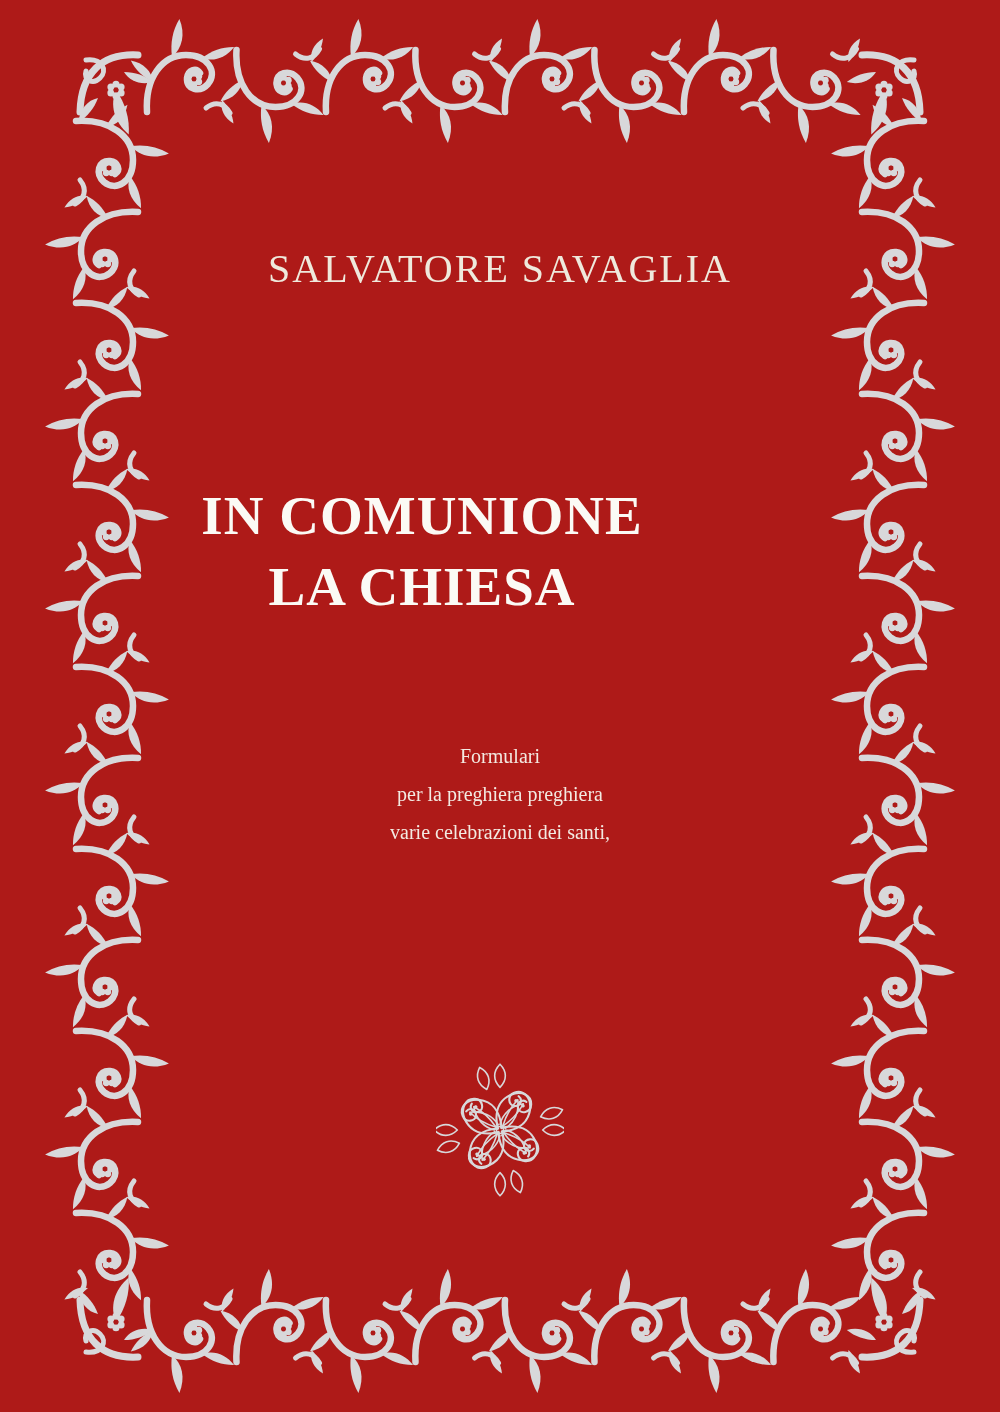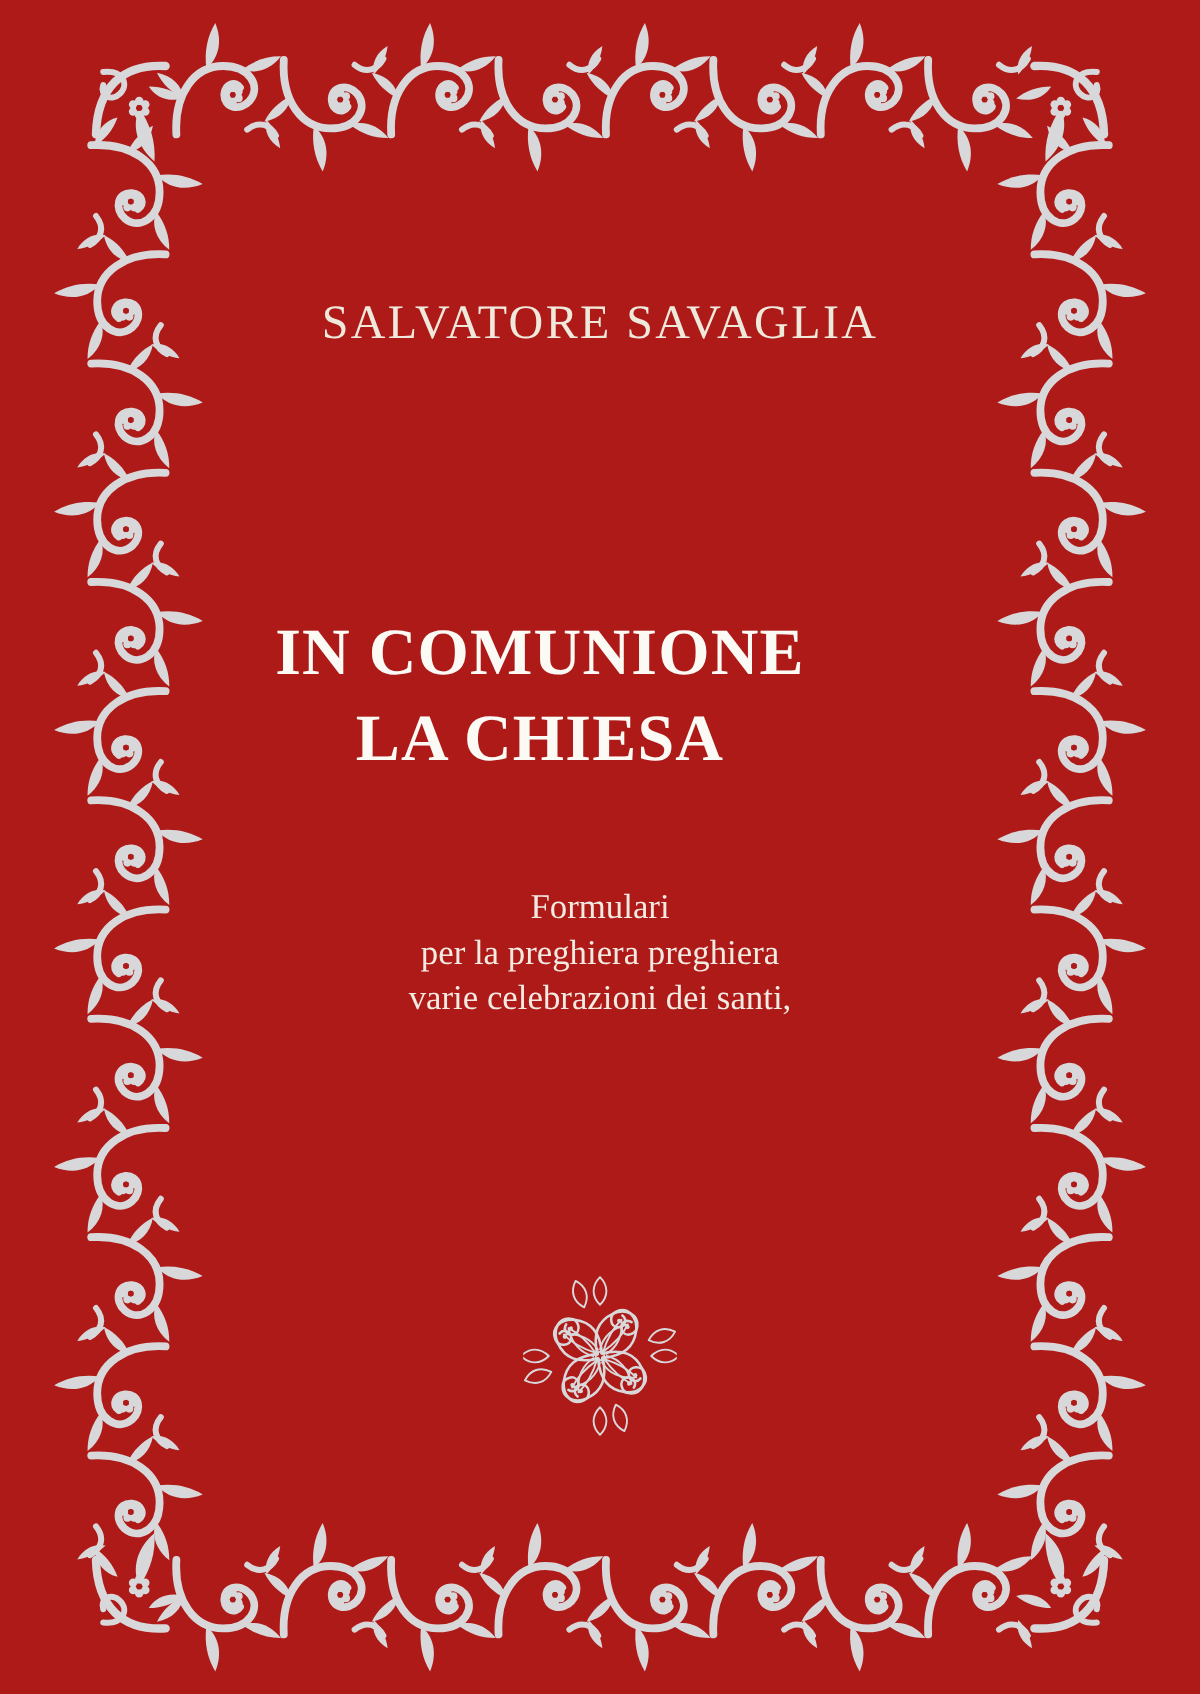--- a/index.html
+++ b/index.html
@@ -13,27 +13,27 @@
   html,body{width:1000px;height:1412px;overflow:hidden;}
   body{background:var(--bg);font-family:"Liberation Serif", serif;position:relative;}
   .cover{position:absolute;inset:0;width:1000px;height:1412px;}
   .border-svg{position:absolute;left:0;top:0;width:1000px;height:1412px;color:var(--ornament);}
   .author{
     position:absolute;left:0;top:196px;width:1000px;height:56px;
     text-align:center;font-size:40px;letter-spacing:2px;
     color:var(--author);line-height:56px;margin-top:45px;
   }
   .title{
-    position:absolute;left:0;top:508px;width:844px;
+    position:absolute;left:0;top:480px;width:844px;
     text-align:center;font-weight:bold;font-size:55px;line-height:71px;
-    color:var(--title);letter-spacing:1px;margin-left:28px;
+    color:var(--title);letter-spacing:1px;
   }
   .subtitle{
     position:absolute;left:0;top:737px;width:1000px;
-    text-align:center;font-size:29px;line-height:38px;
+    text-align:center;font-size:20px;line-height:38px;
     color:var(--subtitle);
   }
   .fleuron{
     position:absolute;left:436px;top:1058px;width:128px;height:144px;
     color:var(--ornament);
   }
 </style>
 </head>
 <body>
 

